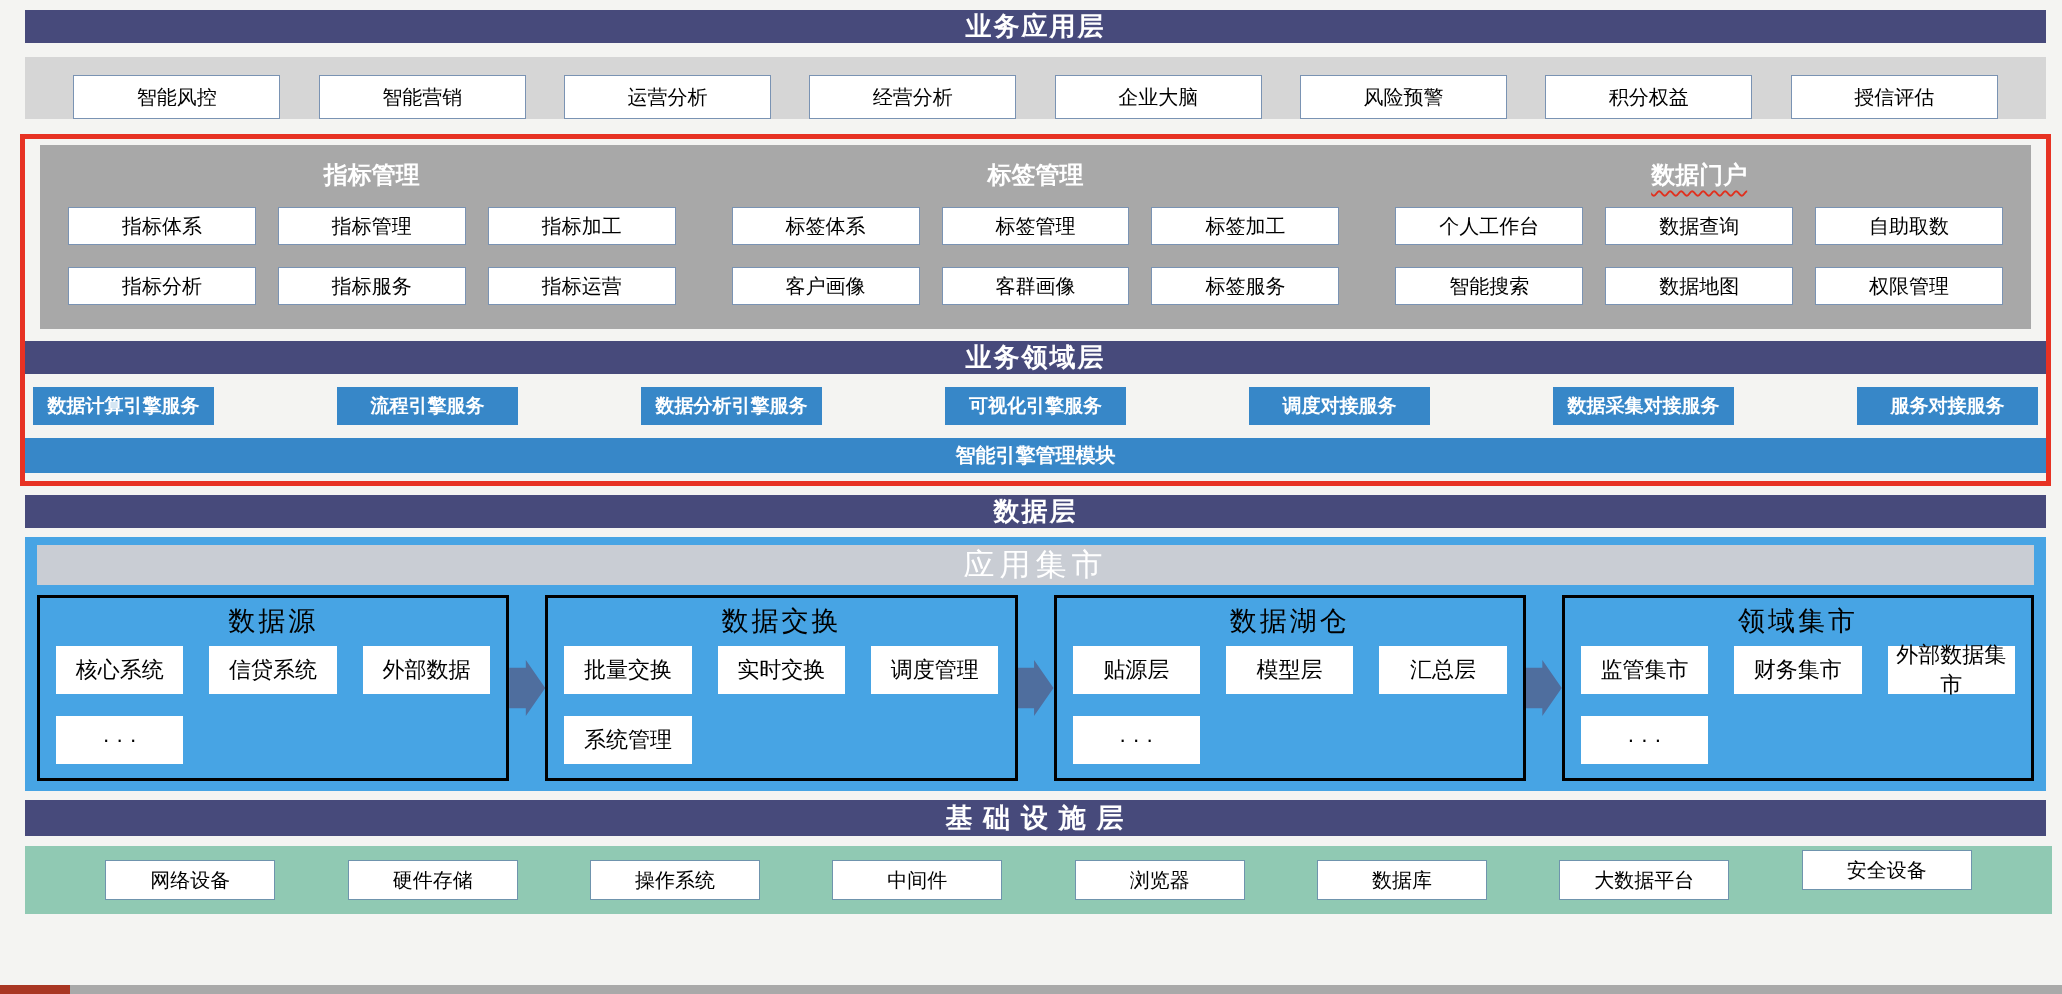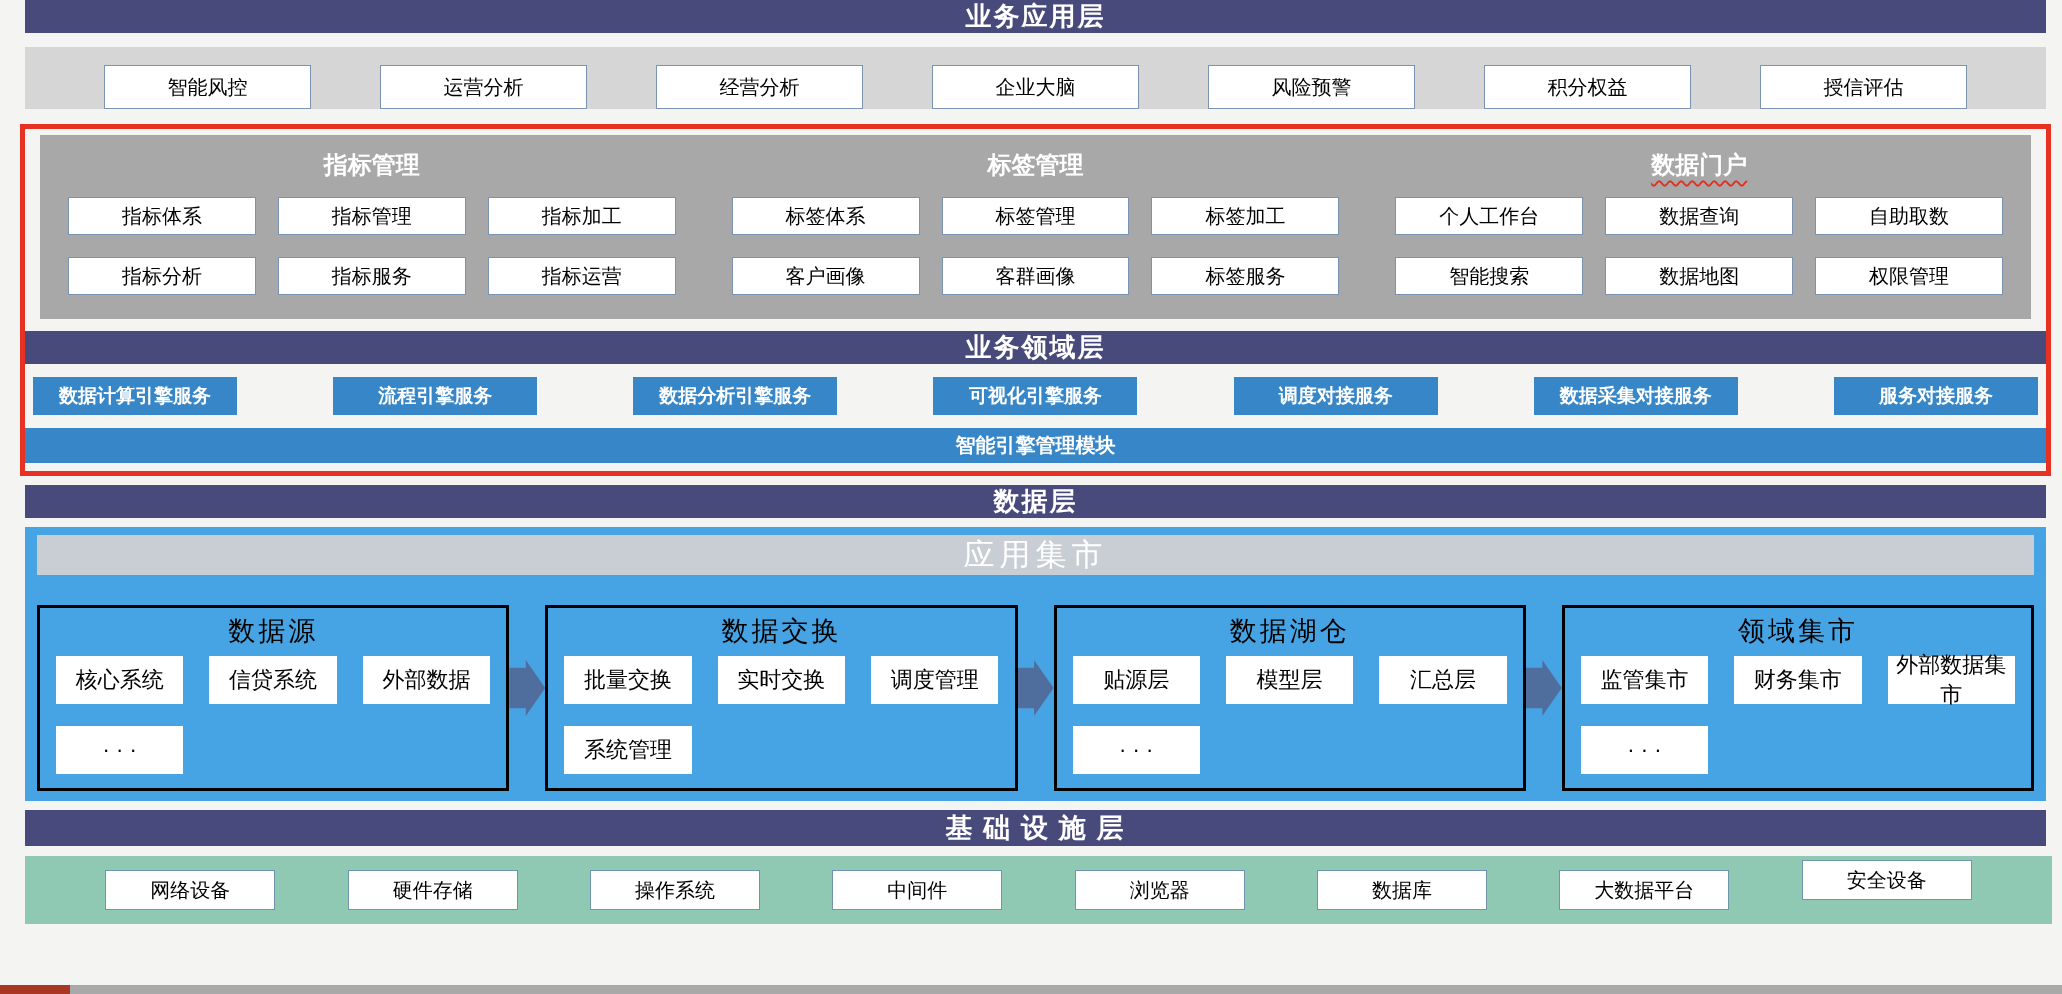--- a/index.html
+++ b/index.html
@@ -8,21 +8,21 @@
     background:#f4f4f2;
     font-family:"Liberation Sans","DejaVu Sans",sans-serif;
   }
   .slide{position:absolute;left:25px;top:0;width:2021px;}
 
   .banner{
     height:33px;background:#474a7b;color:#ffffff;
     display:flex;align-items:center;justify-content:center;
     font-size:26px;font-weight:bold;letter-spacing:2px;
   }
-  .banner.b1{font-family:Liberation Mono, monospace;}
+  .banner.b1{margin-top:10px;font-family:Liberation Mono, monospace;}
   .banner.b2{margin-top:58px;}
   .banner.serif{font-family:"Liberation Serif","DejaVu Serif",serif;font-weight:bold;font-size:27px;height:36px;}
 
   .app-band{
     margin-top:14px;height:62px;background:#d6d6d6;
     display:flex;align-items:flex-end;justify-content:space-evenly;padding:0 10px;
   }
   .wbox{
     background:#ffffff;border:1px solid #7a93b3;color:#000;
     display:flex;align-items:center;justify-content:center;
@@ -43,40 +43,40 @@
   .panel-title.wavy{
     text-decoration-line:underline;text-decoration-style:wavy;
     text-decoration-color:#e0301e;text-underline-offset:7px;text-decoration-thickness:2px;
   }
   .panel-grid{display:grid;grid-template-columns:repeat(3,1fr);gap:22px 22px;}
   .panel-grid .wbox{height:38px;font-size:20px;}
 
   .banner.b3{margin-top:0;}
   .services-row{display:flex;justify-content:space-between;padding:13px 8px;}
   .svc{
-    width:204px;height:38px;background:#3787c8;color:#ffffff;
+    width:181px;height:38px;background:#3787c8;color:#ffffff;
     font-size:19px;font-weight:bold;display:flex;align-items:center;justify-content:center;
   }
   .module-bar{
     height:35px;background:#3787c8;color:#ffffff;font-size:20px;font-weight:bold;
     display:flex;align-items:center;justify-content:center;
   }
 
   .banner.b4{margin-top:9px;}
   .data-panel{margin-top:9px;background:#47a4e4;padding:8px 12px 10px 12px;}
   .mart-header{
     height:40px;background:#c9cdd4;color:#ffffff;
     font-family:"Liberation Serif","DejaVu Serif",serif;
     font-size:31px;letter-spacing:5px;
     display:flex;align-items:center;justify-content:center;
   }
   .marts-row{display:flex;margin-top:10px;justify-content:space-between;align-items:stretch;}
   .mart{
     width:478px;border:3px solid #000;box-sizing:border-box;
-    padding:4px 16px 14px 16px;background:#47a4e4;margin-top:20px;
+    padding:4px 16px 14px 16px;background:#47a4e4;
   }
   .mart-title{
     text-align:center;color:#000;font-size:27px;letter-spacing:3px;
     font-family:"Liberation Serif","DejaVu Serif",serif;
     height:38px;line-height:38px;margin-bottom:6px;
   }
   .mart-grid{display:grid;grid-template-columns:1fr 1fr 1fr;gap:22px 26px;}
   .mart-grid .wbox{height:48px;font-size:22px;border:none;}
   .flow-arrow{
     width:36px;height:56px;background:#4f6e9e;align-self:center;flex-shrink:0;
@@ -97,20 +97,21 @@
 </head>
 <body>
 
 <div class="slide">
 
   <div class="banner b1">
     <span>业务应用层</span>
   </div>
   <div class="app-band">
     <div class="wbox">智能风控</div>
+    <div class="wbox">智能营销</div>
     <div class="wbox">运营分析</div>
     <div class="wbox">经营分析</div>
     <div class="wbox">企业大脑</div>
     <div class="wbox">风险预警</div>
     <div class="wbox">积分权益</div>
     <div class="wbox">授信评估</div>
   </div>
 
 
   <div class="red-rect">

